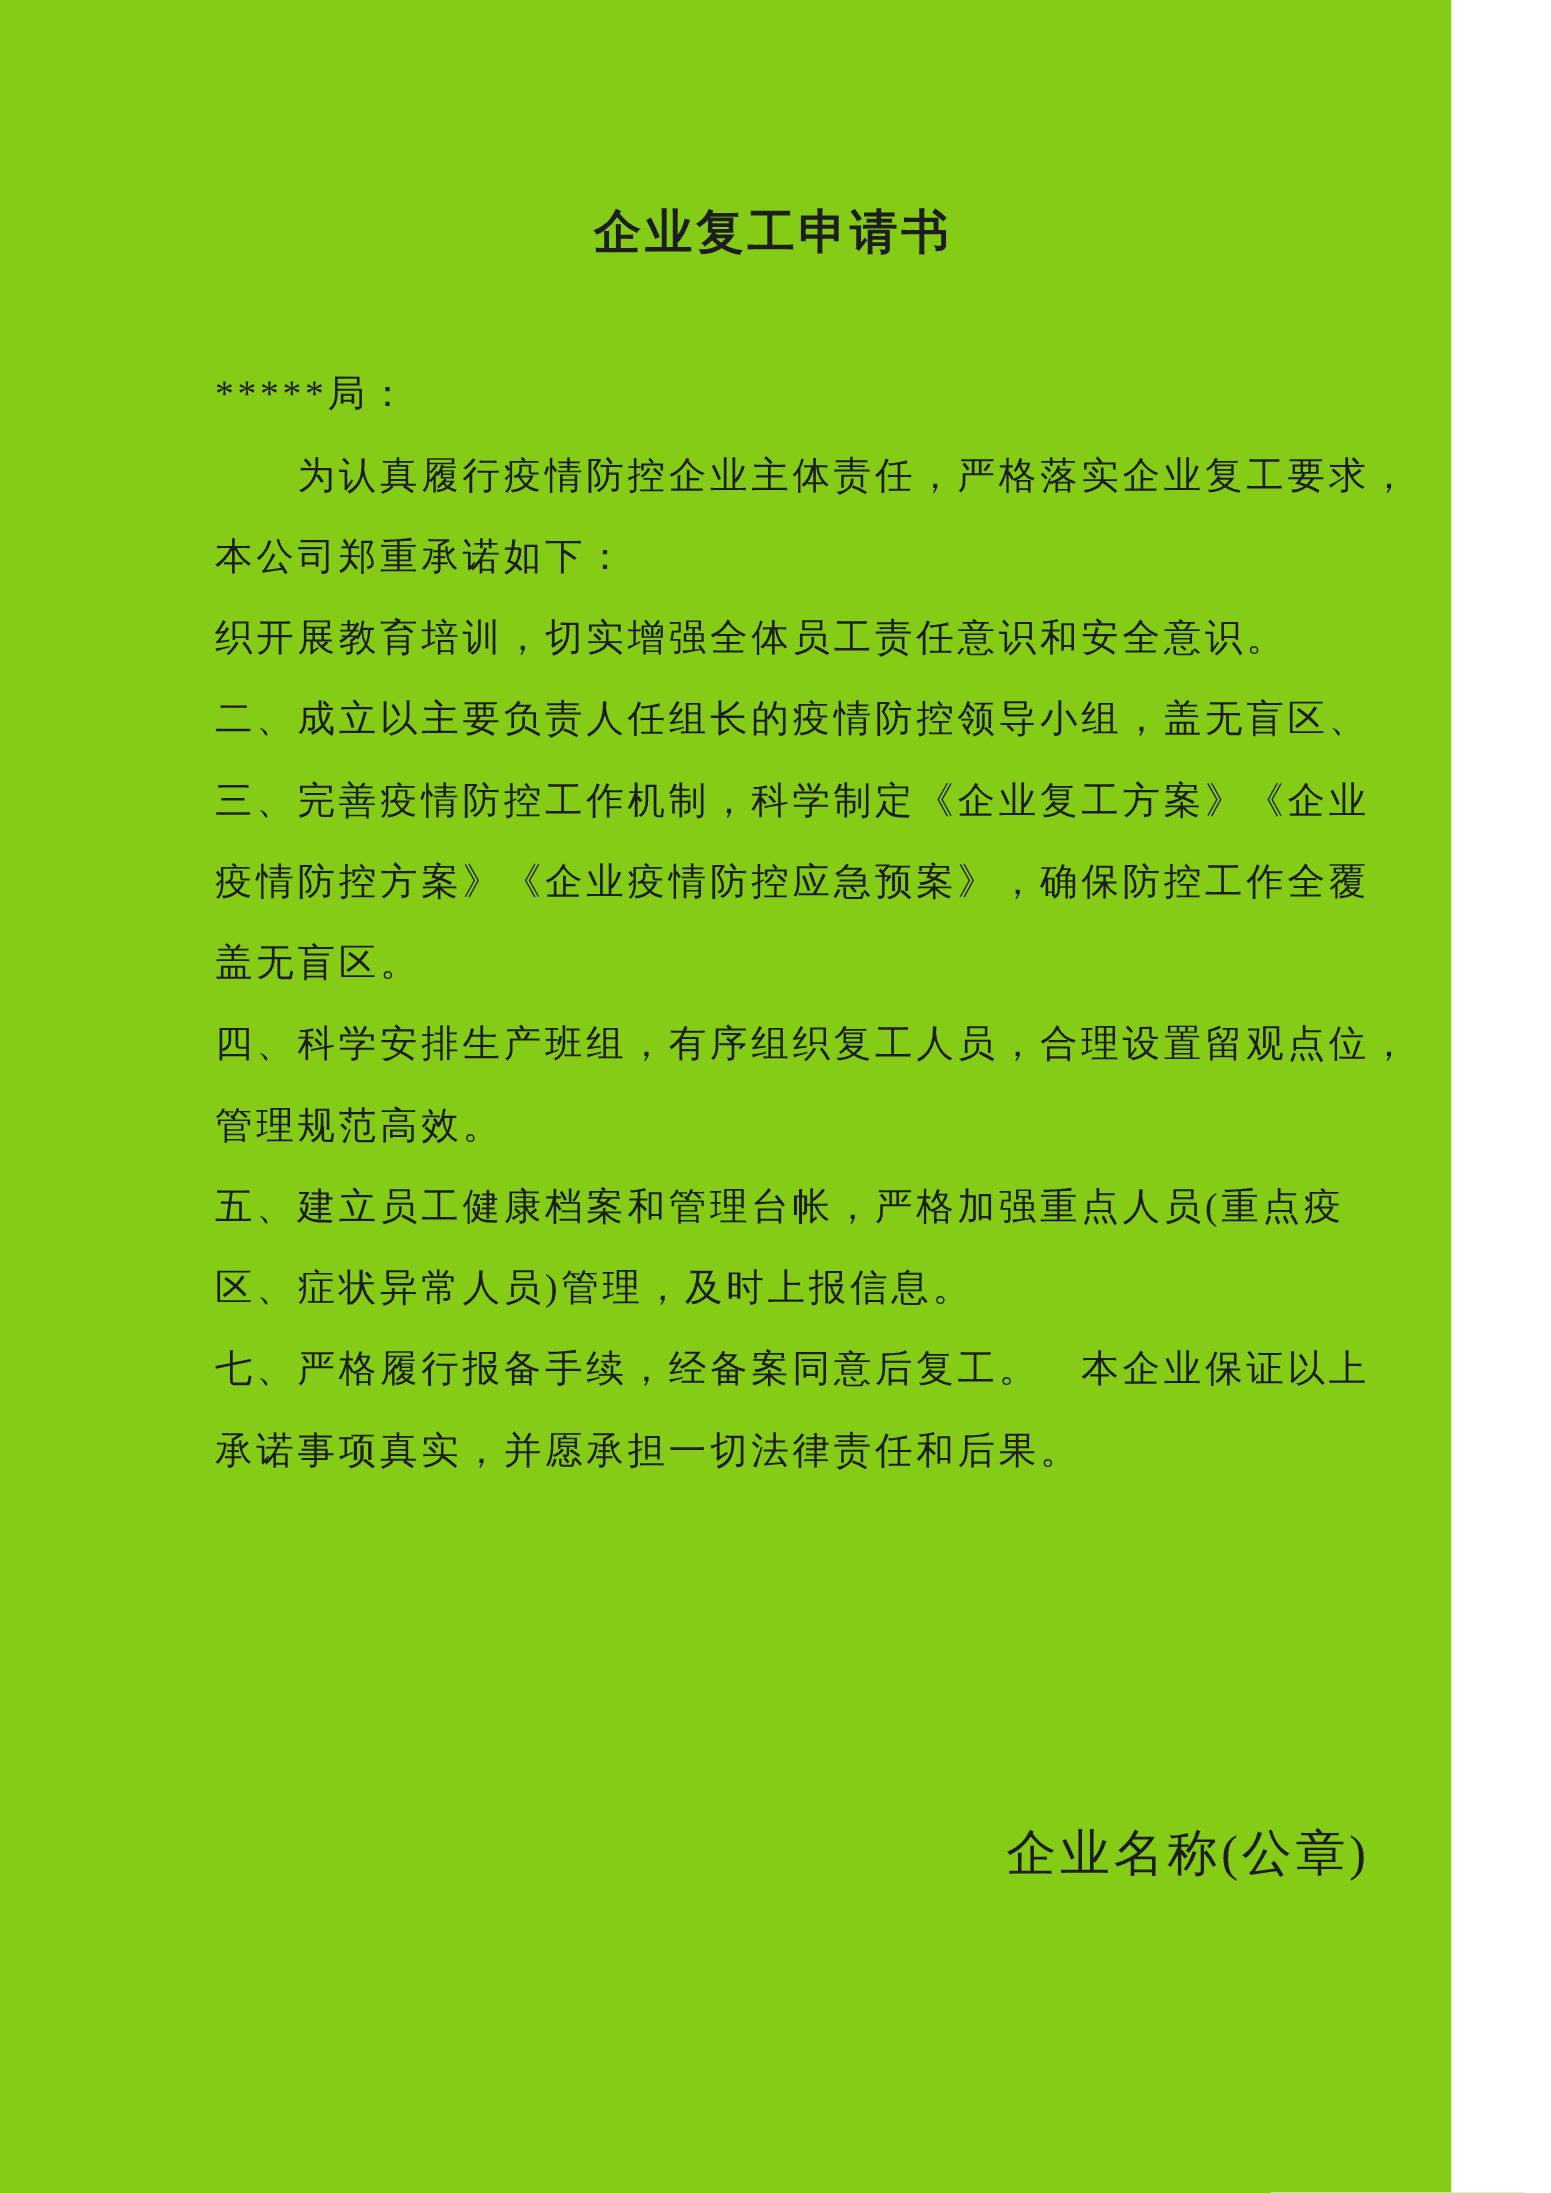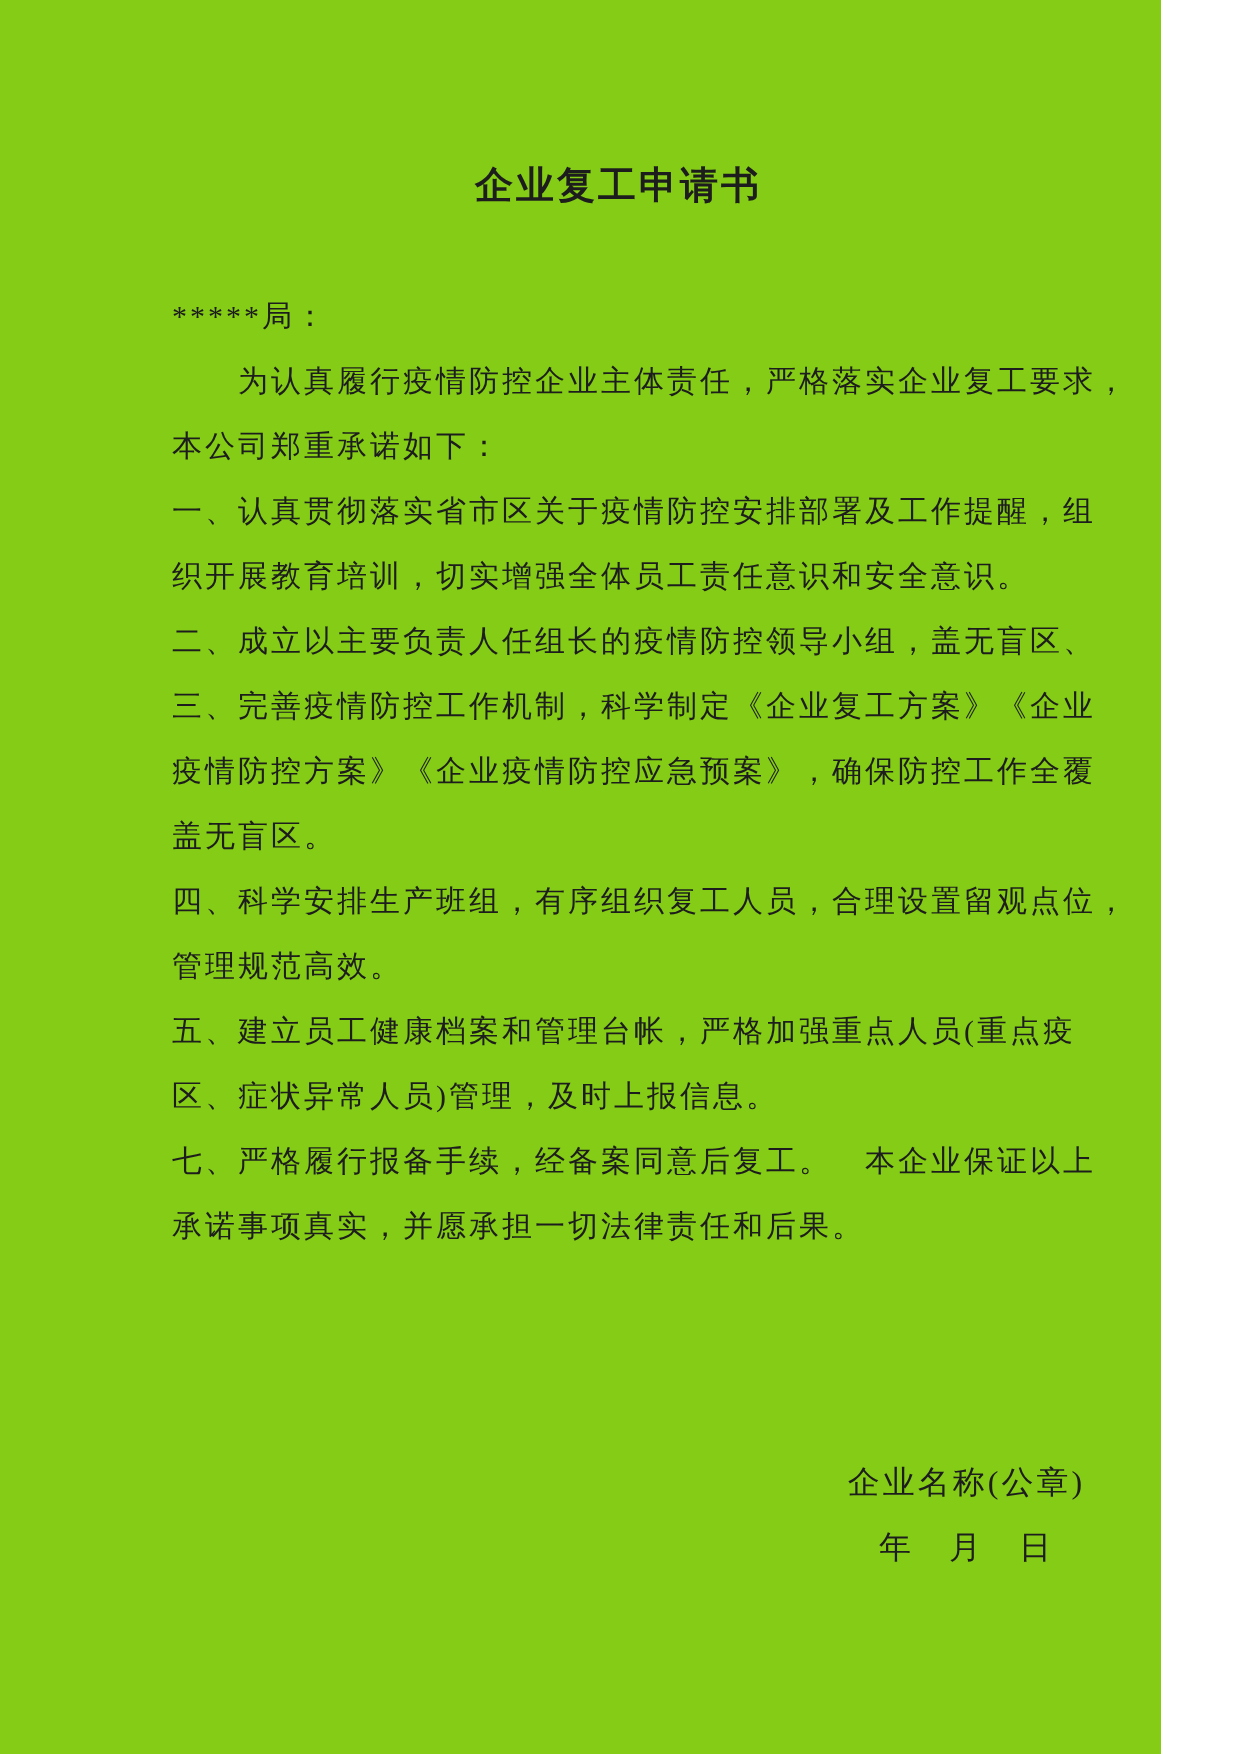--- a/index.html
+++ b/index.html
@@ -39,55 +39,52 @@
   .doc-line {
     height: 65px;
     line-height: 65px;
     white-space: nowrap;
   }
   .doc-line.indent {
     text-indent: 66px;
   }
   .signature-block {
     position: absolute;
-    left: 184px;
+    left: 160px;
     top: 1450px;
     width: 920px;
-    font-size: 32px;
+    font-size: 40px;
     letter-spacing: 3px;
-    text-align: center;
   }
   .sig-line {
     height: 65px;
     line-height: 65px;
     padding-left: 645px;
     white-space: nowrap;
   }
 </style>
 </head>
 <body>
 
 <div class="page">
   <h1 class="doc-title">企业复工申请书</h1>
 
   <div class="doc-body">
       <div class="doc-line">*****局：</div>
       <div class="doc-line indent">为认真履行疫情防控企业主体责任，严格落实企业复工要求，</div>
       <div class="doc-line">本公司郑重承诺如下：</div>
-      <div class="doc-line">一、认真贯彻落实省市区关于疫情防控安排部署及工作提醒，组</div>
       <div class="doc-line">织开展教育培训，切实增强全体员工责任意识和安全意识。</div>
       <div class="doc-line">二、成立以主要负责人任组长的疫情防控领导小组，盖无盲区、</div>
       <div class="doc-line">三、完善疫情防控工作机制，科学制定《企业复工方案》《企业</div>
       <div class="doc-line">疫情防控方案》《企业疫情防控应急预案》，确保防控工作全覆</div>
       <div class="doc-line">盖无盲区。</div>
       <div class="doc-line">四、科学安排生产班组，有序组织复工人员，合理设置留观点位，</div>
       <div class="doc-line">管理规范高效。</div>
       <div class="doc-line">五、建立员工健康档案和管理台帐，严格加强重点人员(重点疫</div>
       <div class="doc-line">区、症状异常人员)管理，及时上报信息。</div>
       <div class="doc-line">七、严格履行报备手续，经备案同意后复工。　本企业保证以上</div>
       <div class="doc-line">承诺事项真实，并愿承担一切法律责任和后果。</div>
     </div>
 
   <div class="signature-block">
     <div class="sig-line">企业名称(公章)</div>
-    <div class="sig-line">年　月　日</div>
   </div>
 </div>
 
 </body></html>

